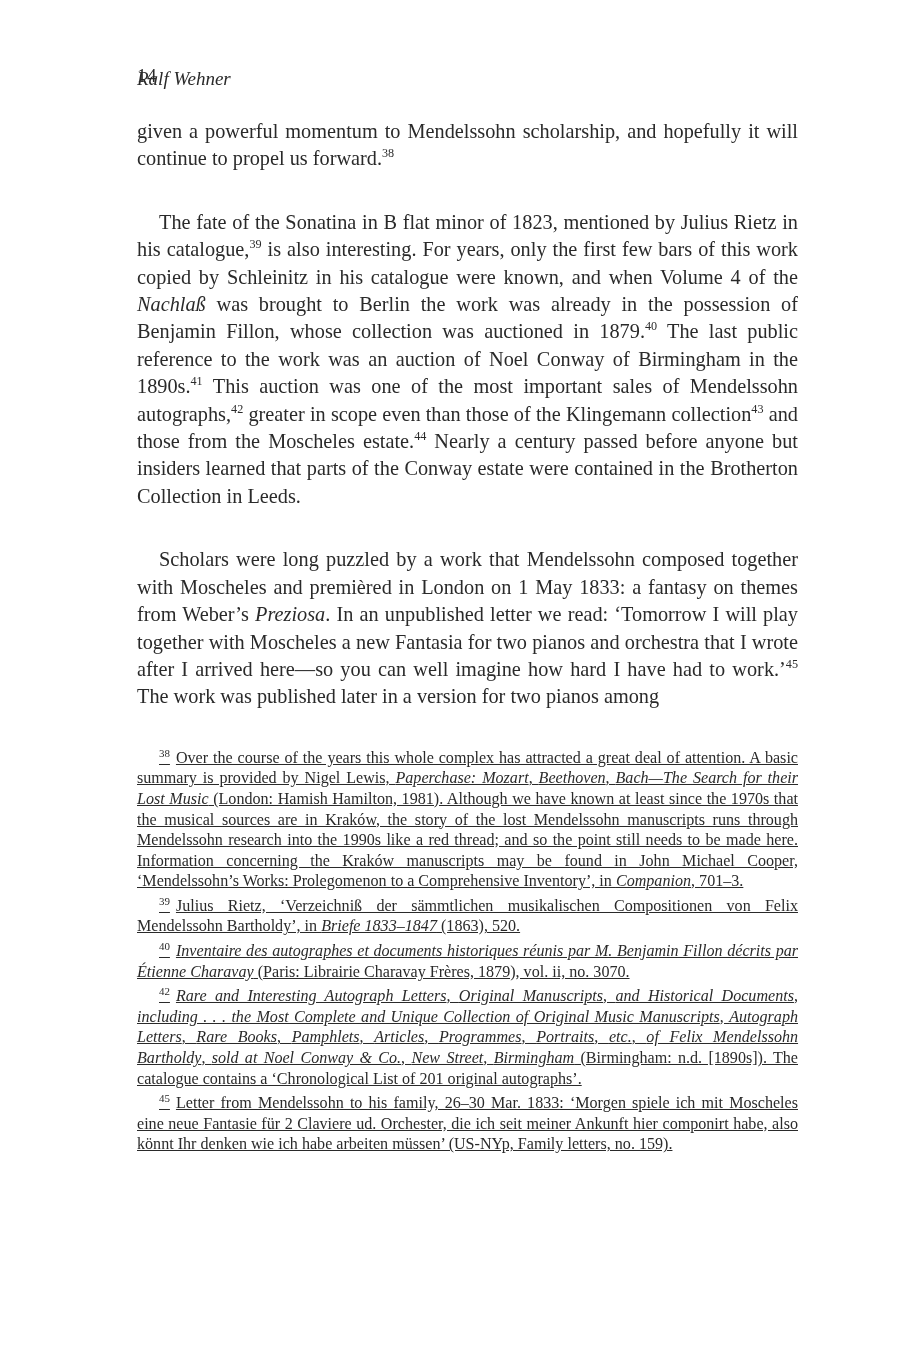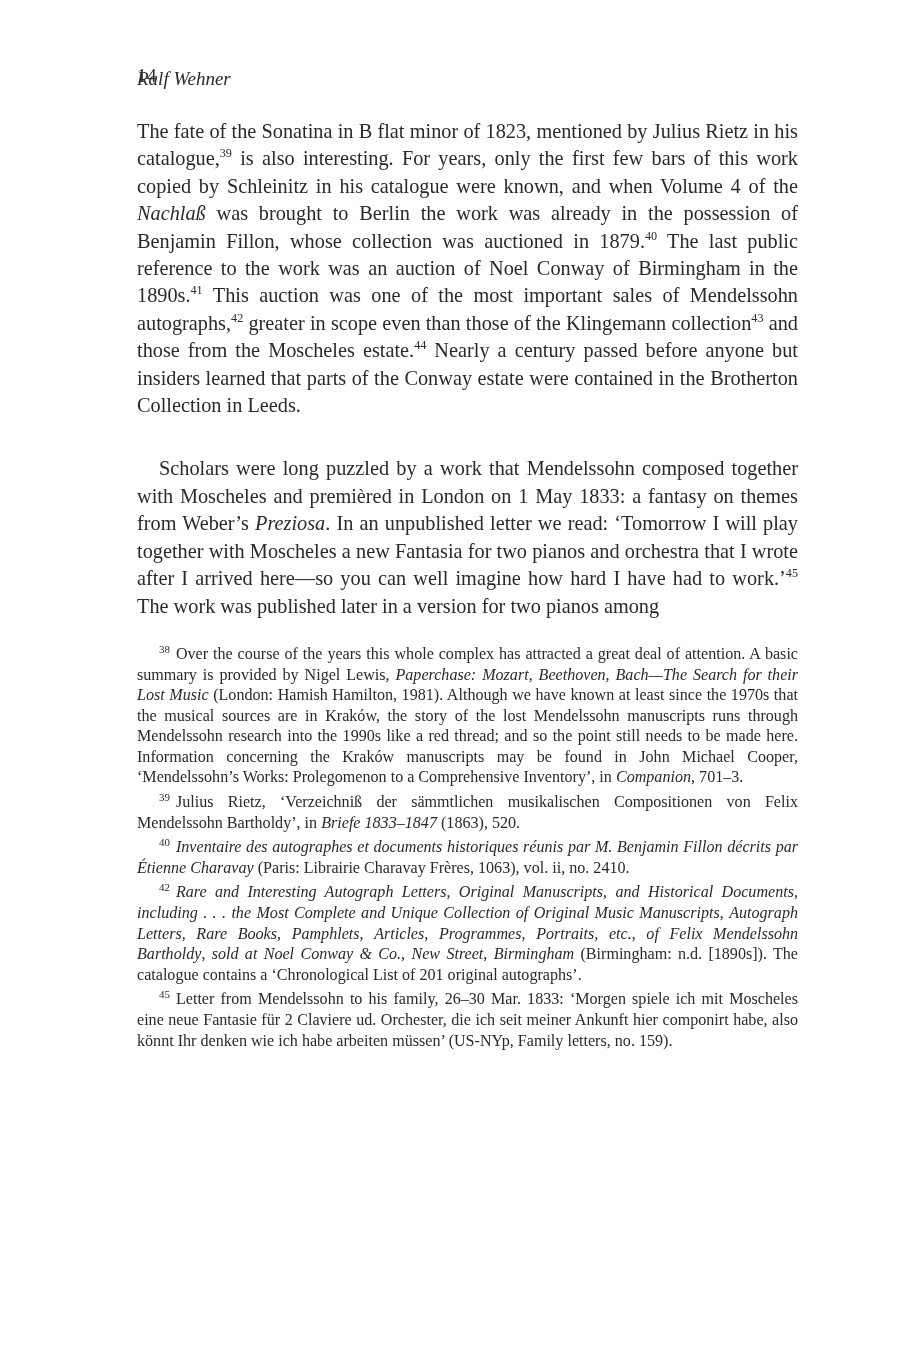--- a/index.html
+++ b/index.html
@@ -6,39 +6,40 @@
     body { width: 900px; height: 1350px; position: relative; overflow: hidden; color: #2a2a2a; font-family: "Liberation Serif", "DejaVu Serif", serif; }
     .page { position: absolute; left: 137px; top: 64px; width: 661px; }
     .running-head { position: relative; height: 36px; font-size: 19px; }
     .page-number { position: absolute; left: 0; top: 1px; letter-spacing: 0.5px; }
     .running-title { position: absolute; left: 0; right: 0; top: 4px; font-style: italic; }
     .body-text { margin-top: 18px; font-size: 20.3px; line-height: 27.4px; text-align: justify; }
     .body-text p { margin: 0; text-indent: 0; }
     .body-text p + p { text-indent: 22px; margin-top: 36px; }
     .body-text p.first { text-indent: 0; }
     sup { font-size: 0.6em; line-height: 0; vertical-align: 0.65em; }
-    .footnotes { margin-top: 24px; font-size: 16.1px; line-height: 20.6px; text-align: justify; }
+    .footnotes { margin-top: 37px; font-size: 16.1px; line-height: 20.6px; text-align: justify; text-decoration: underline; }
     .footnote { margin: 0 0 4px 0; text-indent: 22px; }
     .footnote .fn-num { font-size: 0.68em; vertical-align: 0.55em; line-height: 0; margin-right: 6px; }
     i { font-style: italic; }
   </style>
 </head>
 <body>
 
 <div class="page">
   <div class="running-head">
     <span class="page-number">14</span>
     <span class="running-title">Ralf Wehner</span>
   </div>
 
   <div class="body-text">
+    <p class="first"><span>given a powerful momentum to Mendelssohn scholarship, and hopefully it will continue to propel us forward.</span><sup>38</sup></p>
     <p><span>The fate of the Sonatina in B flat minor of 1823, mentioned by Julius Rietz in his catalogue,</span><sup>39</sup><span> is also interesting. For years, only the first few bars of this work copied by Schleinitz in his catalogue were known, and when Volume 4 of the </span><i>Nachlaß</i><span> was brought to Berlin the work was already in the possession of Benjamin Fillon, whose collection was auctioned in 1879.</span><sup>40</sup><span> The last public reference to the work was an auction of Noel Conway of Birmingham in the 1890s.</span><sup>41</sup><span> This auction was one of the most important sales of Mendelssohn autographs,</span><sup>42</sup><span> greater in scope even than those of the Klingemann collection</span><sup>43</sup><span> and those from the Moscheles estate.</span><sup>44</sup><span> Nearly a century passed before anyone but insiders learned that parts of the Conway estate were contained in the Brotherton Collection in Leeds.</span></p>
     <p><span>Scholars were long puzzled by a work that Mendelssohn composed together with Moscheles and premièred in London on 1 May 1833: a fantasy on themes from Weber’s </span><i>Preziosa</i><span>. In an unpublished letter we read: ‘Tomorrow I will play together with Moscheles a new Fantasia for two pianos and orchestra that I wrote after I arrived here—so you can well imagine how hard I have had to work.’</span><sup>45</sup><span> The work was published later in a version for two pianos among</span></p>
   </div>
 
   <div class="footnotes">
     <p class="footnote"><span class="fn-num">38</span><span>Over the course of the years this whole complex has attracted a great deal of attention. A basic summary is provided by Nigel Lewis, </span><i>Paperchase: Mozart</i><span>, </span><i>Beethoven</i><span>, </span><i>Bach—The Search for their Lost Music</i><span> (London: Hamish Hamilton, 1981). Although we have known at least since the 1970s that the musical sources are in Kraków, the story of the lost Mendelssohn manuscripts runs through Mendelssohn research into the 1990s like a red thread; and so the point still needs to be made here. Information concerning the Kraków manuscripts may be found in John Michael Cooper, ‘Mendelssohn’s Works: Prolegomenon to a Comprehensive Inventory’, in </span><i>Companion</i><span>, 701–3.</span></p>
     <p class="footnote"><span class="fn-num">39</span><span>Julius Rietz, ‘Verzeichniß der sämmtlichen musikalischen Compositionen von Felix Mendelssohn Bartholdy’, in </span><i>Briefe 1833–1847</i><span> (1863), 520.</span></p>
-    <p class="footnote"><span class="fn-num">40</span><i>Inventaire des autographes et documents historiques réunis par M. Benjamin Fillon décrits par Étienne Charavay</i><span> (Paris: Librairie Charavay Frères, 1063), vol. ii, no. 2410.</span></p>
+    <p class="footnote"><span class="fn-num">40</span><i>Inventaire des autographes et documents historiques réunis par M. Benjamin Fillon décrits par Étienne Charavay</i><span> (Paris: Librairie Charavay Frères, 1879), vol. ii, no. 3070.</span></p>
     <p class="footnote"><span class="fn-num">42</span><i>Rare and Interesting Autograph Letters</i><span>, </span><i>Original Manuscripts</i><span>, </span><i>and Historical Documents</i><span>, </span><i>including . . . the Most Complete and Unique Collection of Original Music Manuscripts</i><span>, </span><i>Autograph Letters</i><span>, </span><i>Rare Books</i><span>, </span><i>Pamphlets</i><span>, </span><i>Articles</i><span>, </span><i>Programmes</i><span>, </span><i>Portraits</i><span>, </span><i>etc.</i><span>, </span><i>of Felix Mendelssohn Bartholdy</i><span>, </span><i>sold at Noel Conway &amp; Co.</i><span>, </span><i>New Street</i><span>, </span><i>Birmingham</i><span> (Birmingham: n.d. [1890s]). The catalogue contains a ‘Chronological List of 201 original autographs’.</span></p>
     <p class="footnote"><span class="fn-num">45</span><span>Letter from Mendelssohn to his family, 26–30 Mar. 1833: ‘Morgen spiele ich mit Moscheles eine neue Fantasie für 2 Claviere ud. Orchester, die ich seit meiner Ankunft hier componirt habe, also könnt Ihr denken wie ich habe arbeiten müssen’ (US-NYp, Family letters, no. 159).</span></p>
   </div>
 </div>
 
 </body></html>

